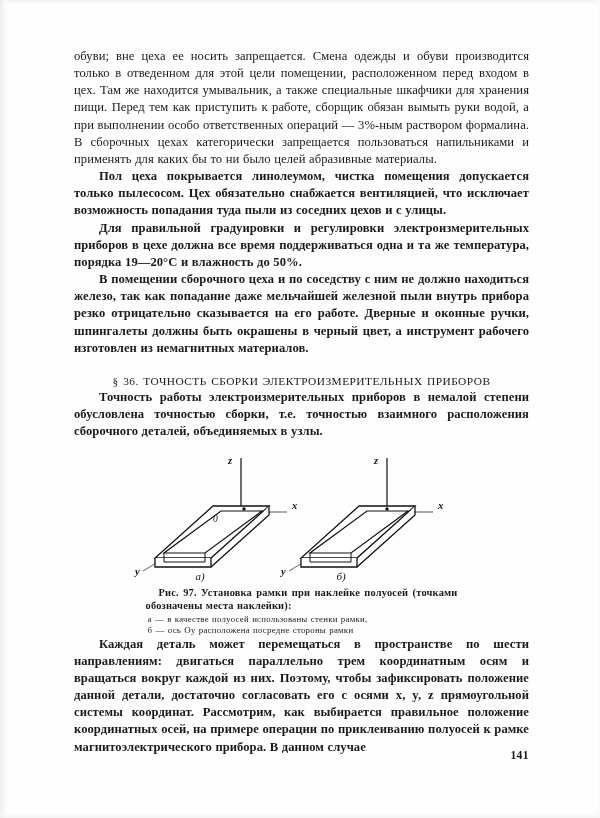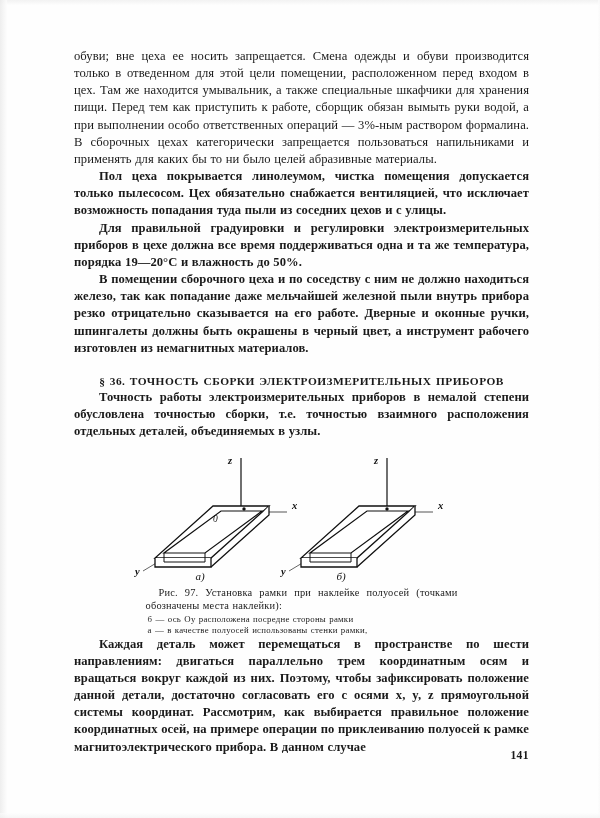--- a/index.html
+++ b/index.html
@@ -70,21 +70,21 @@
   }
   p.no-indent {
     text-indent: 0;
   }
 
   h2.section-heading {
     margin: 17px 0 0 0;
     padding: 0;
     text-align: center;
     font-size: 11.4px;
-    font-weight: bold;
+    font-weight: normal;
     letter-spacing: .45px;
     word-spacing: 1.2px;
     line-height: 15px;
   }
 
   .after-heading {
     margin-top: 12px;
   }
 
   
@@ -102,20 +102,21 @@
     font-size: 10.4px;
     line-height: 13.2px;
     text-align: justify;
     letter-spacing: .2px;
     word-spacing: .6px;
   }
   .figure-caption .cap-main {
     display: block;
     text-indent: 13px;
     text-align: justify;
+    font-weight: bold;
   }
   .figure-subcaptions {
     margin: 1px auto 0 auto;
     width: 312px;
     font-size: 8.8px;
     line-height: 11px;
     letter-spacing: .25px;
     word-spacing: .8px;
     padding-left: 4px;
   }
@@ -149,21 +150,21 @@
 
   <div class="content">
 
     <p class="body-par no-indent">обуви; вне цеха ее носить запрещается. Смена одежды и обуви  производится только в отведенном для этой цели помещении, расположенном перед входом в цех. Там же находится умывальник, а также  специальные шкафчики для хранения пищи. Перед тем как приступить к работе, сборщик обязан вымыть руки водой, а при выполнении особо ответственных операций — 3%-ным раствором формалина. В сборочных цехах категорически запрещается пользоваться напильниками и применять для каких бы то ни было целей абразивные материалы.</p>
     <p class="body-par indent">Пол цеха покрывается линолеумом, чистка помещения допускается только пылесосом. Цех обязательно снабжается вентиляцией, что исключает возможность попадания туда пыли из соседних цехов и с улицы.</p>
     <p class="body-par indent">Для правильной градуировки и регулировки электроизмерительных приборов в цехе должна все время поддерживаться одна и та же температура, порядка 19—20°С и влажность до 50%.</p>
     <p class="body-par indent">В помещении сборочного цеха и по соседству с ним не должно находиться железо, так как попадание даже мельчайшей железной пыли внутрь прибора резко отрицательно сказывается на его работе. Дверные и оконные ручки, шпингалеты должны быть окрашены в черный цвет, а инструмент рабочего изготовлен из немагнитных материалов.</p>
 
     <h2 class="section-heading">§ 36. ТОЧНОСТЬ СБОРКИ ЭЛЕКТРОИЗМЕРИТЕЛЬНЫХ ПРИБОРОВ</h2>
 
-    <p class="body-par indent after-heading">Точность работы электроизмерительных приборов в немалой степени обусловлена точностью сборки, т.е. точностью взаимного  расположения отдельных деталей, объединяемых в узлы.</p>
+    <p class="body-par indent after-heading">Точность работы электроизмерительных приборов в немалой степени обусловлена точностью сборки, т.е. точностью взаимного  расположения сборочного деталей, объединяемых в узлы.</p>
 
     <div class="figure">
 
       <svg class="figure-graphic" width="345" height="128" viewBox="0 0 345 128">
         <g fill="none" stroke="#111111" stroke-width="1.25" stroke-linejoin="miter" stroke-linecap="butt">
 
           <g>
 
             <line x1="112" y1="4" x2="112" y2="58" stroke="#222" stroke-width="1.3"></line>
 
@@ -225,22 +226,22 @@
           <text x="71" y="126" text-anchor="middle">а)</text>
           <text x="212" y="126" text-anchor="middle">б)</text>
         </g>
       </svg>
 
       <div class="figure-caption">
         <span class="cap-main">Рис. 97. Установка рамки  при наклейке  полуосей (точками обозначены  места наклейки):</span>
       </div>
 
       <div class="figure-subcaptions">
+        <span class="sub-line">а — в качестве полуосей использованы стенки рамки,</span>
         <span class="sub-line">б — ось Oy  расположена посредне  стороны рамки</span>
-        <span class="sub-line">а — в качестве полуосей использованы стенки рамки,</span>
       </div>
 
     </div>
 
     <p class="body-par indent tail-par">Каждая деталь может перемещаться в пространстве по шести направлениям: двигаться параллельно трем координатным осям и вращаться вокруг каждой из них. Поэтому, чтобы зафиксировать положение данной детали, достаточно согласовать его с осями x, y, z  прямоугольной системы координат. Рассмотрим, как выбирается правильное положение координатных осей, на примере операции по приклеиванию полуосей к рамке магнитоэлектрического прибора. В данном случае</p>
 
   </div>
 
   <div class="page-number">141</div>
 

